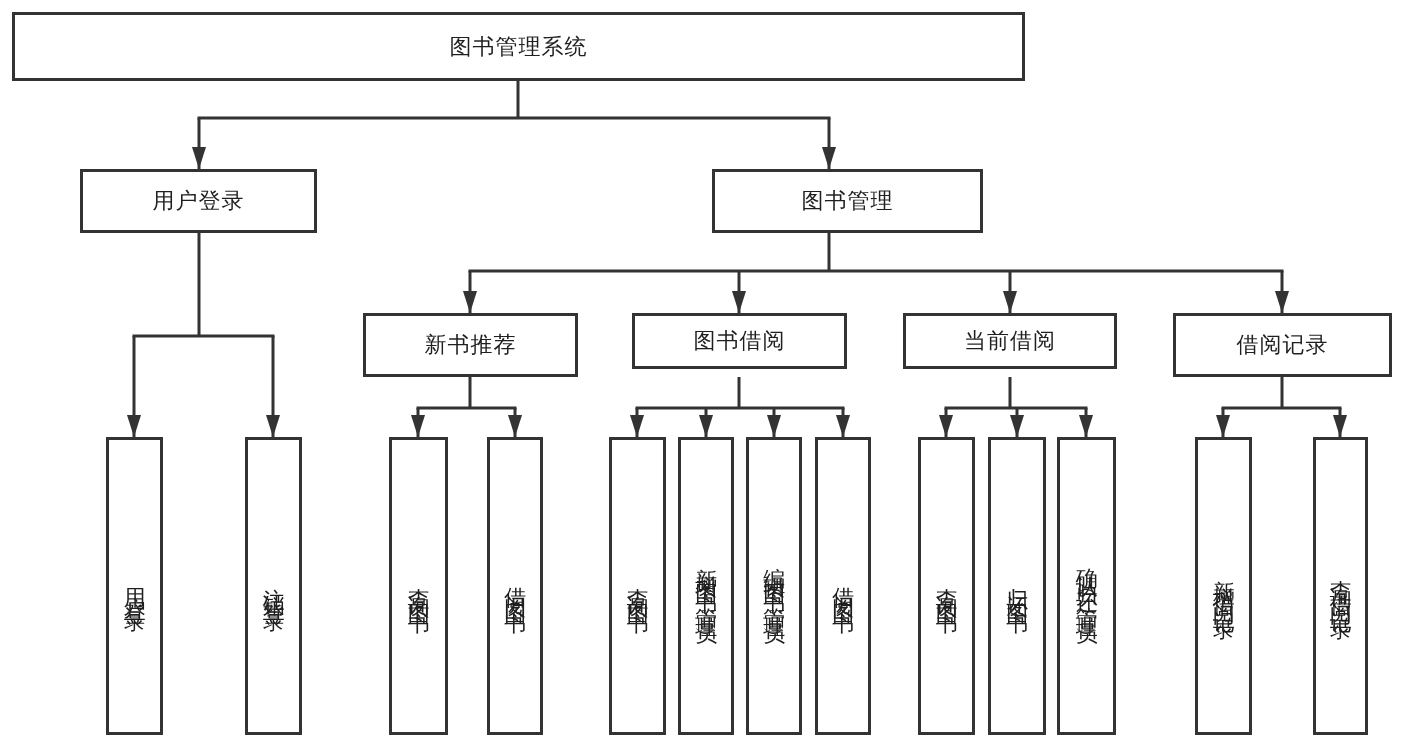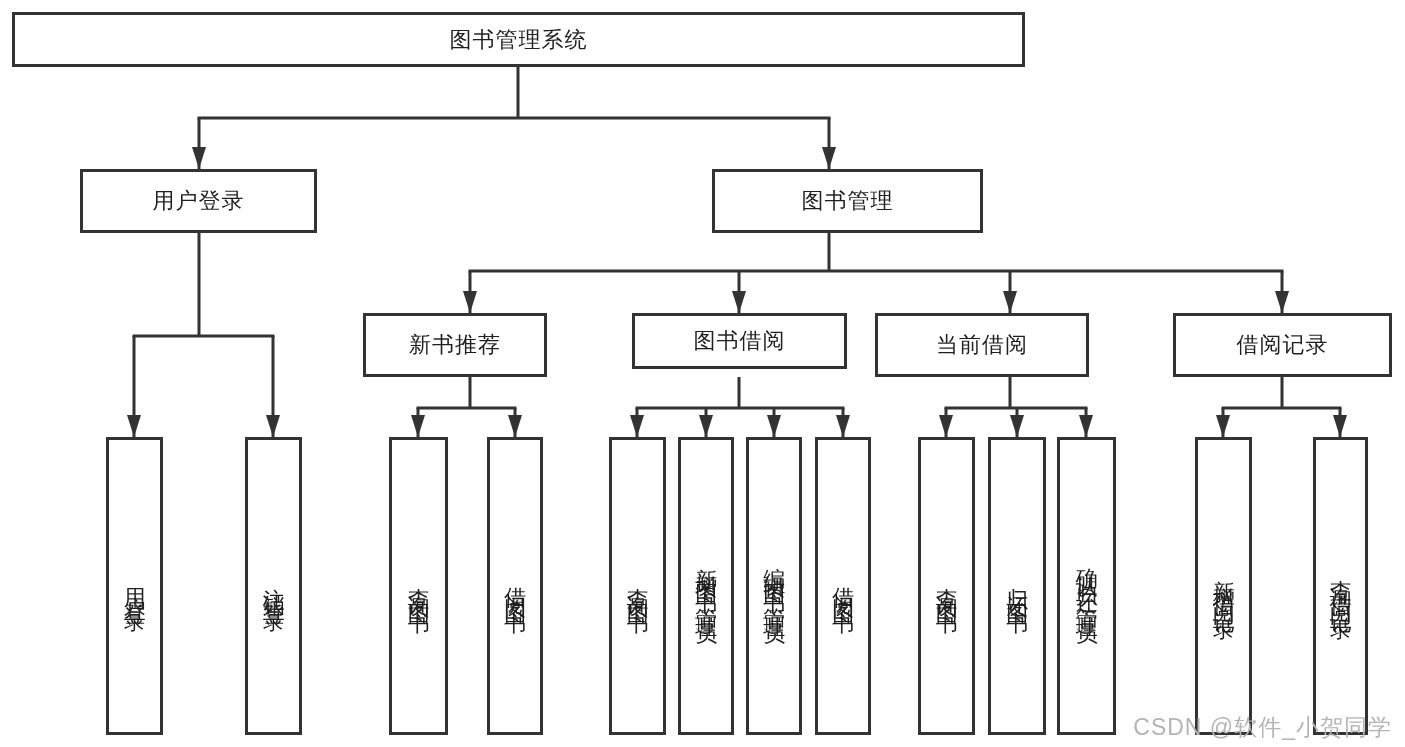--- a/index.html
+++ b/index.html
@@ -94,43 +94,42 @@
       <path d="M1017 408 V437" marker-end="url(#arrow)"></path>
       <path d="M1086 408 V437" marker-end="url(#arrow)"></path>
 
       <path d="M1282 377 V408"></path>
       <path d="M1223 408 H1340" stroke-linecap="square"></path>
       <path d="M1223 408 V437" marker-end="url(#arrow)"></path>
       <path d="M1340 408 V437" marker-end="url(#arrow)"></path>
     </g>
   </svg>
 
-  <div class="node hbox" style="left:12px;top:12px;width:1013px;height:55px">图书管理系统</div>
+  <div class="node hbox" style="left:12px;top:12px;width:1013px;height:69px">图书管理系统</div>
 
   <div class="node hbox" style="left:80px;top:169px;width:237px;height:64px">用户登录</div>
   <div class="node hbox" style="left:712px;top:169px;width:271px;height:64px">图书管理</div>
 
-  <div class="node hbox" style="left:363px;top:313px;width:184px;height:64px">新书推荐</div>
+  <div class="node hbox" style="left:363px;top:313px;width:215px;height:64px">新书推荐</div>
   <div class="node hbox" style="left:632px;top:313px;width:215px;height:56px">图书借阅</div>
-  <div class="node hbox" style="left:875px;top:313px;width:214px;height:64px">当前借阅</div>
+  <div class="node hbox" style="left:903px;top:313px;width:214px;height:56px">当前借阅</div>
   <div class="node hbox" style="left:1173px;top:313px;width:219px;height:64px">借阅记录</div>
 
   <div class="node vbox" style="left:106px;width:57px">用户登录</div>
   <div class="node vbox" style="left:245px;width:57px">注销登录</div>
 
   <div class="node vbox" style="left:389px;width:59px">查询图书</div>
   <div class="node vbox" style="left:487px;width:56px">借阅图书</div>
 
   <div class="node vbox" style="left:609px;width:57px">查询图书</div>
   <div class="node vbox" style="left:678px;width:56px">新增图书（管理员）</div>
   <div class="node vbox" style="left:746px;width:56px">编辑图书（管理员）</div>
   <div class="node vbox" style="left:815px;width:56px">借阅图书</div>
 
   <div class="node vbox" style="left:918px;width:57px">查询图书</div>
   <div class="node vbox" style="left:988px;width:58px">归还图书</div>
   <div class="node vbox" style="left:1057px;width:59px">确认归还（管理员）</div>
 
   <div class="node vbox" style="left:1195px;width:57px">新增借阅记录</div>
   <div class="node vbox" style="left:1313px;width:55px">查询借阅记录</div>
 
-  <div id="watermark">CSDN @软件_小贺同学</div>
 
 </div>
 
 </body></html>

